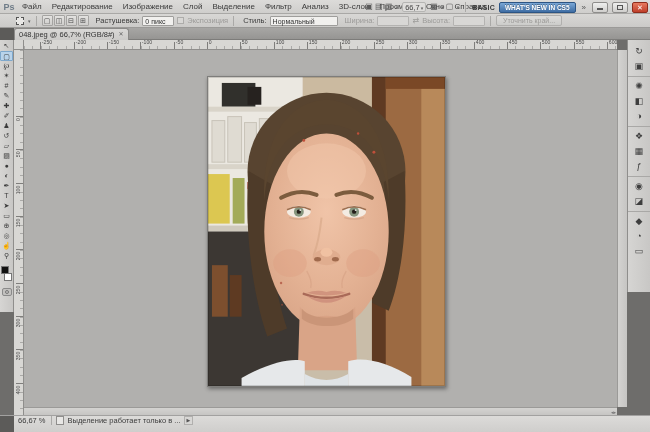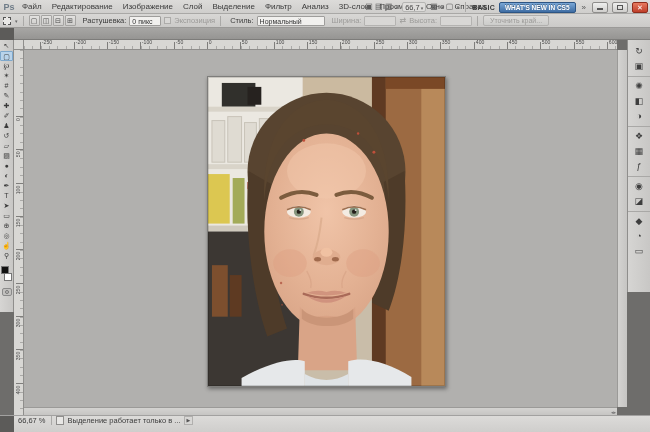--- a/index.html
+++ b/index.html
@@ -29,21 +29,21 @@
   .wc{width:16px;height:11px;border:1px solid #8e8d8b;border-radius:2px;
     background:linear-gradient(#efefee,#cfcecc);display:inline-flex;align-items:center;justify-content:center;}
   .wc .minbar{width:6px;height:2px;background:#555;margin-top:4px;}
   .wc .resbox{width:6px;height:5px;border:1px solid #555;}
   .wc-close{background:linear-gradient(#e77a5f,#bf3f2a);border-color:#8e2c1c;
     color:#fff;font-size:7px;line-height:7px;}
 
   
   .optionsbar{position:absolute;left:0;top:14px;width:650px;height:14px;
     background:linear-gradient(#d8d7d5,#cbcac8);border-bottom:1px solid #9b9a98;
-    display:flex;align-items:center;font-size:7.5px;color:#3a3a3a;gap:3px;padding:0 3px;}
+    display:flex;align-items:center;font-size:7.5px;color:#3a3a3a;gap:3px;padding:0 16px;}
   .dashedbox{display:inline-block;width:8px;height:8px;border:1px dashed #555;background:#e8e7e5;}
   .modebtn{width:11px;height:11px;border:1px solid #a5a4a2;background:linear-gradient(#e3e2e0,#cfcecc);
     font-size:7px;line-height:9px;text-align:center;color:#4a4a4a;border-radius:1px;}
   .optlabel{margin-left:4px;}
   .optinput{width:32px;height:10px;border:1px solid #9e9d9b;background:#f1f0ee;
     font-size:7px;line-height:9px;padding:0 2px;color:#333;border-radius:1px;}
   .grayed{color:#9b9a98;}
   .optinput.disabled{background:#d8d7d5;border-color:#b4b3b1;}
   .cb{width:7px;height:7px;border:1px solid #adacaa;background:#d8d7d5;display:inline-block;}
   .optbtn{height:11px;border:1px solid #b1b0ae;border-radius:2px;background:linear-gradient(#dddcda,#ccccca);
@@ -178,20 +178,24 @@
     <span class="optinput disabled"></span>
     <span class="swap">⇄</span>
     <span class="grayed">Высота:</span>
     <span class="optinput disabled"></span>
     <span class="vsep"></span>
     <span class="optbtn">Уточнить край...</span>
   </div>
 
   <div class="tabbar">
     <span class="darkcorner"></span>
+    <div class="doc-tab">
+      <span>048.jpeg @ 66,7% (RGB/8#)</span>
+      <span class="tab-close">✕</span>
+    </div>
   </div>
 
   <div class="workspace">
 
     <div class="toolscol" id="tools-col">
         <div class="tool">↖</div>
         <div class="tool selected">▢</div>
         <div class="tool">℘</div>
         <div class="tool">✶</div>
         <div class="tool">#</div>

